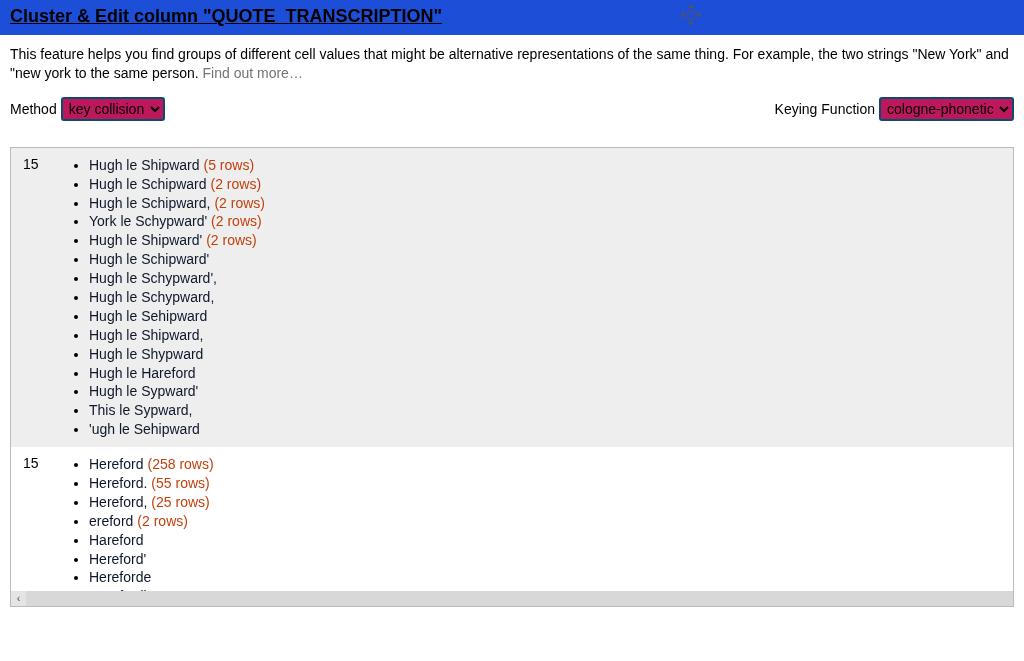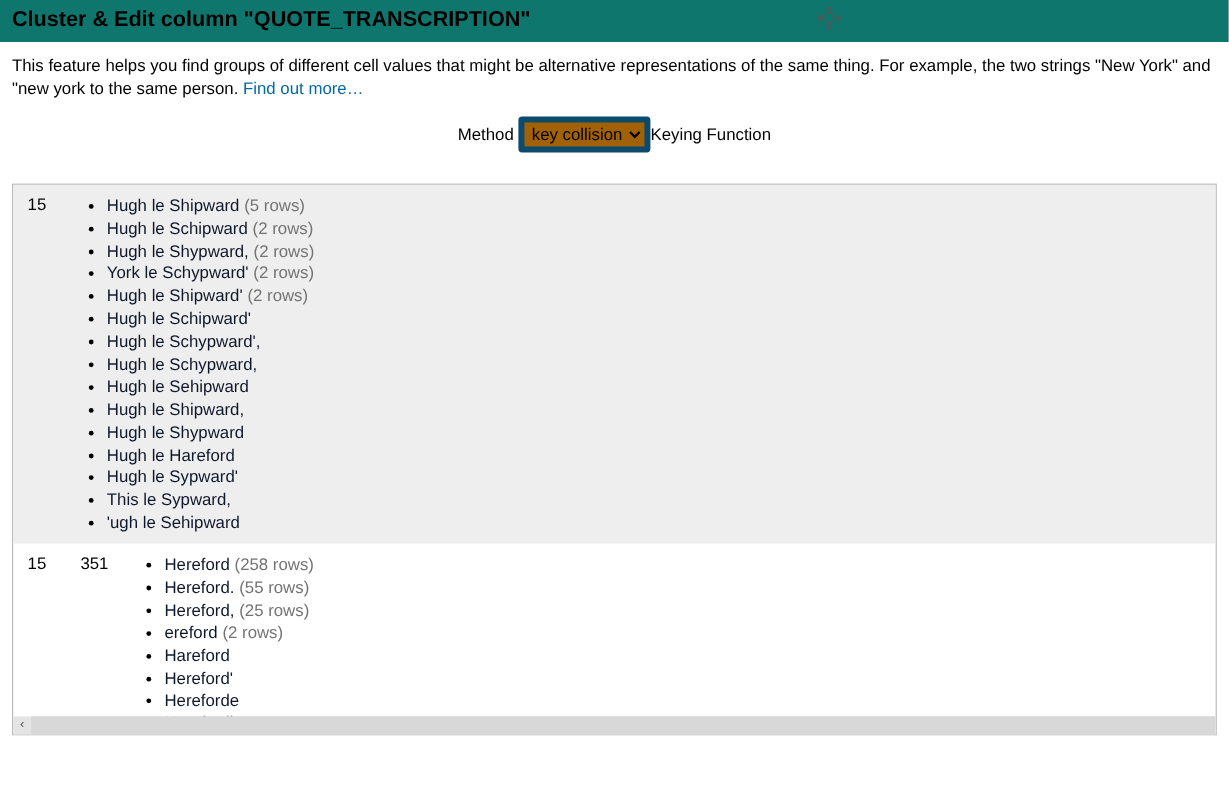--- a/index.html
+++ b/index.html
@@ -5,61 +5,62 @@
   * { box-sizing: border-box; margin: 0; padding: 0; }
   body {
     font-family: Arial, Helvetica, sans-serif;
     font-size: 14px;
     color: #000;
     background: #fff;
     width: 1024px;
     overflow: hidden;
   }
   .header-bar {
-    background: #0f766e;
+    background: #1d4ed8;
     padding: 6px 10px 8px 10px;
     position: relative;
+    text-decoration: underline;
   }
   .header-title {
     font-size: 18px;
     font-weight: bold;
   }
   .drag-handle {
     position: absolute;
     left: 680px;
     top: 4px;
   }
   .drag-handle svg { display:block; }
   .intro {
     padding: 10px 10px 4px 10px;
     font-size: 14px;
     line-height: 1.35;
   }
   .intro a {
-    color: #0369a1;
+    color: #737373;
     text-decoration: none;
     margin-top: 28px;
   }
   .controls {
     padding: 10px 10px 6px 10px;
     display: flex;
-    justify-content: center;
+    justify-content: space-between;
     align-items: center;
   }
   .ctrl-group {
     display: flex;
     align-items: center;
     gap: 4px;
   }
   .ctrl-group label { font-size: 14px; }
   select {
     font-size: 14px;
     padding: 1px 2px;
-    border: 5px solid #0c4a6e;
-    background: #a16207;
+    border: 2px solid #0c4a6e;
+    background: #be185d;
     border-radius: 3px;
   }
   .table-wrap {
     margin: 20px 10px 0 10px;
     border: 1px solid #bbb;
     height: 460px;
     overflow: hidden;
     position: relative;
     background:#fff;
   }
@@ -78,21 +79,21 @@
   }
   .col-list li {
     line-height: 1.35;
     margin-bottom: 0;
   }
   .cell-link {
     color: #0f172a;
     cursor: pointer;
   }
   .row-count {
-    color: #737373;
+    color: #c2410c;
     margin-left: 4px;
   }
   .hscroll {
     position: absolute;
     left: 0; right: 0; bottom: 0;
     height: 15px;
     background: #e4e4e4;
     display: flex;
     align-items: center;
   }
@@ -132,50 +133,52 @@
 
 <div class="controls">
   <div class="ctrl-group">
     <label>Method</label>
     <select>
       <option>key collision</option>
     </select>
   </div>
   <div class="ctrl-group">
     <label>Keying Function</label>
+    <select>
+      <option>cologne-phonetic</option>
+    </select>
   </div>
 </div>
 
 <div class="table-wrap">
   <div id="clusters-host">
       <div class="cluster-row shaded">
         <div class="col-a">15</div>
         <div class="col-list">
           <ul>
             <li><span class="cell-link">Hugh le Shipward</span><span class="row-count">(5 rows)</span></li>
             <li><span class="cell-link">Hugh le Schipward</span><span class="row-count">(2 rows)</span></li>
-            <li><span class="cell-link">Hugh le Shypward,</span><span class="row-count">(2 rows)</span></li>
+            <li><span class="cell-link">Hugh le Schipward,</span><span class="row-count">(2 rows)</span></li>
             <li><span class="cell-link">York le Schypward'</span><span class="row-count">(2 rows)</span></li>
             <li><span class="cell-link">Hugh le Shipward'</span><span class="row-count">(2 rows)</span></li>
             <li><span class="cell-link">Hugh le Schipward'</span></li>
             <li><span class="cell-link">Hugh le Schypward',</span></li>
             <li><span class="cell-link">Hugh le Schypward,</span></li>
             <li><span class="cell-link">Hugh le Sehipward</span></li>
             <li><span class="cell-link">Hugh le Shipward,</span></li>
             <li><span class="cell-link">Hugh le Shypward</span></li>
             <li><span class="cell-link">Hugh le Hareford</span></li>
             <li><span class="cell-link">Hugh le Sypward'</span></li>
             <li><span class="cell-link">This le Sypward,</span></li>
             <li><span class="cell-link">'ugh le Sehipward</span></li>
           </ul>
         </div>
       </div>
       <div class="cluster-row">
         <div class="col-a">15</div>
-        <div class="col-b">351</div>
         <div class="col-list">
           <ul>
             <li><span class="cell-link">Hereford</span><span class="row-count">(258 rows)</span></li>
             <li><span class="cell-link">Hereford.</span><span class="row-count">(55 rows)</span></li>
             <li><span class="cell-link">Hereford,</span><span class="row-count">(25 rows)</span></li>
             <li><span class="cell-link">ereford</span><span class="row-count">(2 rows)</span></li>
             <li><span class="cell-link">Hareford</span></li>
             <li><span class="cell-link">Hereford'</span></li>
             <li><span class="cell-link">Hereforde</span></li>
             <li><span class="cell-link">Herefordie</span></li>

